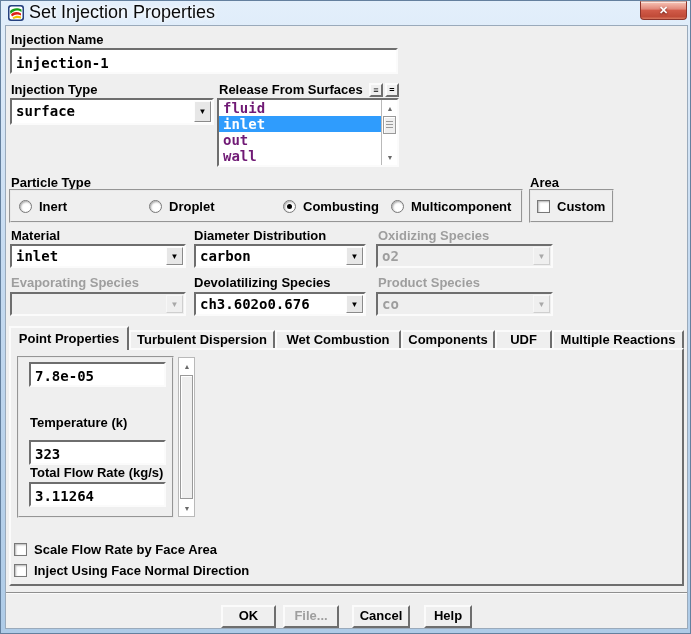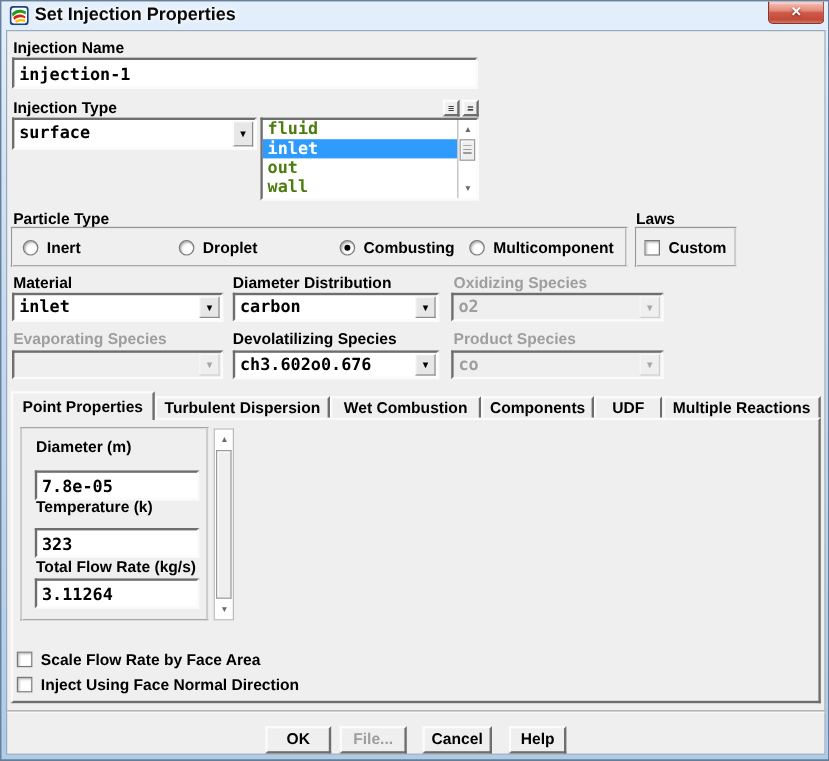--- a/index.html
+++ b/index.html
@@ -3,22 +3,22 @@
 <meta charset="utf-8">
 <style>
   * { margin:0; padding:0; box-sizing:border-box; }
   body { background:#555; }
   .window { position:relative; width:691px; height:634px; overflow:hidden;
     font-family:"Liberation Sans",sans-serif;
     background:linear-gradient(180deg,#e3effb 0%,#c6dbf1 40%,#aecbe7 100%);
     border:1px solid #64809e; }
   .titlebar { position:absolute; left:0; top:0; width:100%; height:24px; }
   .app-icon { position:absolute; left:7px; top:4px; width:16px; height:16px; }
-  .win-title { position:absolute; left:28px; top:0; line-height:23px; font-size:15px;
-    font-weight:bold; color:#0a0a0a; text-shadow:0 0 4px #fff,0 0 6px #fff; white-space:nowrap; }
+  .win-title { position:absolute; left:28px; top:0; line-height:23px; font-size:18px;
+    font-weight:normal; color:#0a0a0a; text-shadow:0 0 4px #fff,0 0 6px #fff; white-space:nowrap; }
   .close-btn { position:absolute; right:3px; top:0; width:47px; height:19px;
     background:linear-gradient(180deg,#f7c3b5 0%,#e28a7c 40%,#d05a48 50%,#c14b38 85%,#d8775f 100%);
     border:1px solid #8c342b; border-top-color:#caa49b; border-radius:0 0 4px 4px;
     color:#fff; text-align:center; font-size:11px; font-weight:bold; line-height:16px;
     text-shadow:0 1px 2px rgba(60,0,0,.65); box-shadow:inset 0 1px 0 rgba(255,255,255,.55); cursor:pointer; }
   .dlg-body { position:absolute; left:4px; top:24px; width:683px; height:604px;
     background:#efefef; border:1px solid #9aaabb; }
   .lbl { position:absolute; font-size:13px; font-weight:bold; color:#000; white-space:nowrap; }
   .lbl.dis { color:#9e9e9e; }
   .mono { font-family:"DejaVu Sans Mono",monospace; font-weight:bold; font-size:14px; }
@@ -34,21 +34,21 @@
   .dropdown.dis { background:#efefef; cursor:default; }
   .dropdown.dis .dd-text { color:#9e9e9e; }
   .dropdown.dis .dd-arrow { background:#efefef; color:#a8a8a8; border-color:#f7f7f7 #cfcfcf #cfcfcf #f7f7f7; }
   .groupbox { position:absolute; border:2px groove #e9e9e9; }
   .minibtn { position:absolute; width:14px; height:14px; background:#efefef; border:2px solid;
     border-color:#fbfbfb #6e6e6e #6e6e6e #fbfbfb; font-size:9px; font-weight:bold; line-height:10px;
     text-align:center; cursor:pointer; }
   .listbox { position:absolute; background:#fff; border:2px solid;
     border-color:#6e6e6e #fbfbfb #fbfbfb #6e6e6e; }
   .list-items { position:absolute; left:0; top:0; right:16px; bottom:0; }
-  .list-item { height:16px; line-height:16px; padding-left:4px; color:#4d7c0f; cursor:pointer; white-space:nowrap; }
+  .list-item { height:16px; line-height:16px; padding-left:4px; color:#701a75; cursor:pointer; white-space:nowrap; }
   .list-item.sel { background:#2f9cfd; color:#fff; }
   .list-scroll { position:absolute; right:0; top:0; bottom:0; width:16px; background:#fff;
     border-left:1px solid #b9b9b9; }
   .scroll-btn { position:absolute; left:1px; width:14px; height:14px; color:#6a6a6a; font-size:7px;
     display:flex; align-items:center; justify-content:center; cursor:pointer; }
   .scroll-thumb { position:absolute; left:1px; width:13px; background:#efefef;
     border:1px solid #9a9a9a; box-shadow:inset 1px 1px 0 #fff; cursor:pointer; }
   .grip { position:absolute; left:2px; right:2px; top:50%; height:8px; margin-top:-4px;
     background:repeating-linear-gradient(180deg,#9a9a9a 0 1px,transparent 1px 3px); }
   .radio-opt { position:absolute; display:flex; align-items:center; gap:7px; height:16px; cursor:pointer; }
@@ -99,20 +99,21 @@
 
   <div class="lbl" style="left:10px;top:31px">Injection Name</div>
   <div class="field mono" style="left:9px;top:47px;width:388px;height:26px;line-height:22px">injection-1</div>
 
   <div class="lbl" style="left:10px;top:81px">Injection Type</div>
   <div class="dropdown" style="left:9px;top:97px;width:204px;height:27px">
     <span class="dd-text mono" style="line-height:23px">surface</span>
     <span class="dd-arrow">▼</span>
   </div>
 
+  <div class="lbl" style="left:218px;top:81px">Release From Surfaces</div>
   <div class="minibtn" style="left:368px;top:82px">
     <span>≡</span>
   </div>
   <div class="minibtn" style="left:384px;top:82px">
     <span>=</span>
   </div>
   <div class="listbox" style="left:216px;top:97px;width:182px;height:69px">
     <div class="list-items">
       <div class="list-item mono">fluid</div>
       <div class="list-item mono sel">inlet</div>
@@ -140,21 +141,21 @@
   </div>
   <div class="radio-opt" style="left:282px;top:197px">
     <span class="radio on"></span>
     <span class="opt-lbl">Combusting</span>
   </div>
   <div class="radio-opt" style="left:390px;top:197px">
     <span class="radio"></span>
     <span class="opt-lbl">Multicomponent</span>
   </div>
 
-  <div class="lbl" style="left:529px;top:174px">Laws</div>
+  <div class="lbl" style="left:529px;top:174px">Area</div>
   <div class="groupbox" style="left:528px;top:188px;width:85px;height:34px"></div>
   <div class="cbx-opt" style="left:536px;top:197px">
     <span class="cbx"></span>
     <span class="opt-lbl">Custom</span>
   </div>
 
   <div class="lbl" style="left:10px;top:227px">Material</div>
   <div class="dropdown" style="left:9px;top:243px;width:176px;height:24px">
     <span class="dd-text mono">inlet</span>
     <span class="dd-arrow">▼</span>
@@ -189,21 +190,21 @@
   <div class="tabpanel"></div>
   <div class="tab active" style="left:8px;width:120px">Point Properties</div>
   <div class="tab inactive" style="left:274px;width:126px">Wet Combustion</div>
   <div class="tab inactive" style="left:128px;width:146px">Turbulent Dispersion</div>
   <div class="tab inactive" style="left:400px;width:94px">Components</div>
   <div class="tab inactive" style="left:494px;width:57px">UDF</div>
   <div class="tab inactive" style="left:551px;width:132px">Multiple Reactions</div>
 
   <div class="groupbox" style="left:16px;top:355px;width:157px;height:162px;z-index:5"></div>
   <div class="lbl" style="left:29px;top:364px;z-index:6">Diameter (m)</div>
-  <div class="field mono" style="left:28px;top:391px;width:137px;height:25px;z-index:6">7.8e-05</div>
+  <div class="field mono" style="left:28px;top:361px;width:137px;height:25px;z-index:6">7.8e-05</div>
   <div class="lbl" style="left:29px;top:414px;z-index:6">Temperature (k)</div>
   <div class="field mono" style="left:28px;top:439px;width:137px;height:25px;z-index:6">323</div>
   <div class="lbl" style="left:29px;top:464px;z-index:6">Total Flow Rate (kg/s)</div>
   <div class="field mono" style="left:28px;top:481px;width:137px;height:25px;z-index:6">3.11264</div>
 
   <div style="position:absolute;left:177px;top:356px;width:17px;height:160px;background:#fff;border:1px solid #b9b9b9;z-index:5">
     <div class="scroll-btn" style="top:1px">▲</div>
     <div class="scroll-thumb" style="top:17px;height:124px"></div>
     <div class="scroll-btn" style="bottom:1px">▼</div>
   </div>

